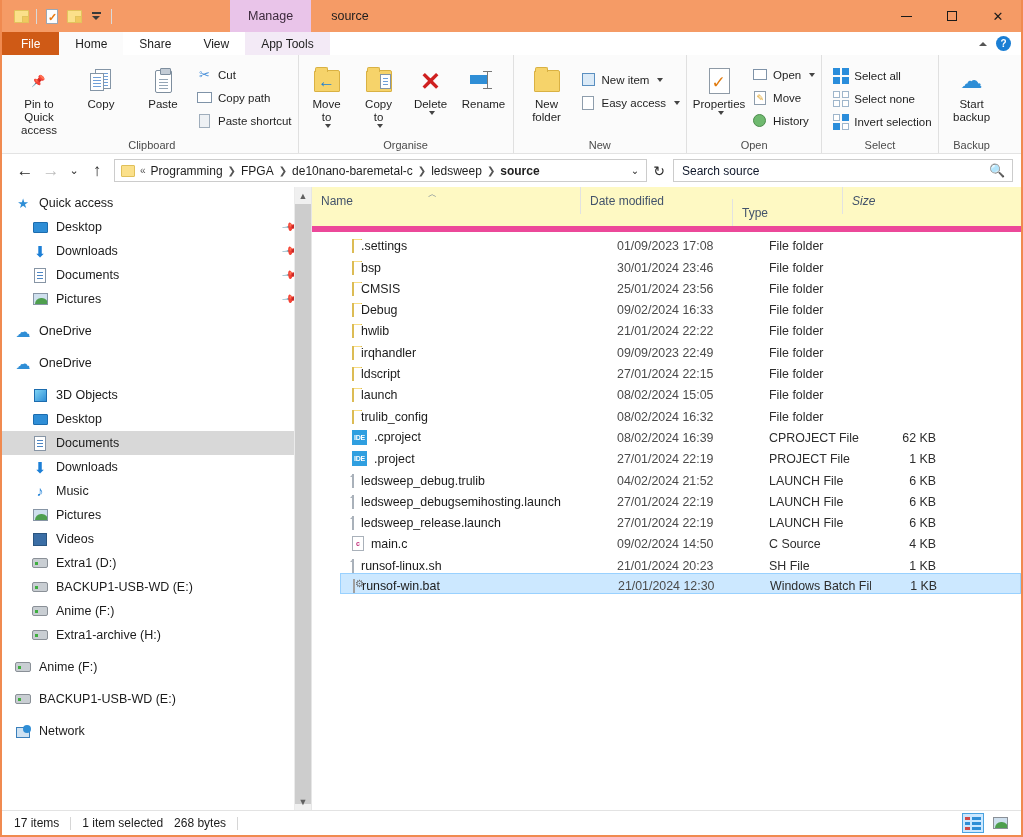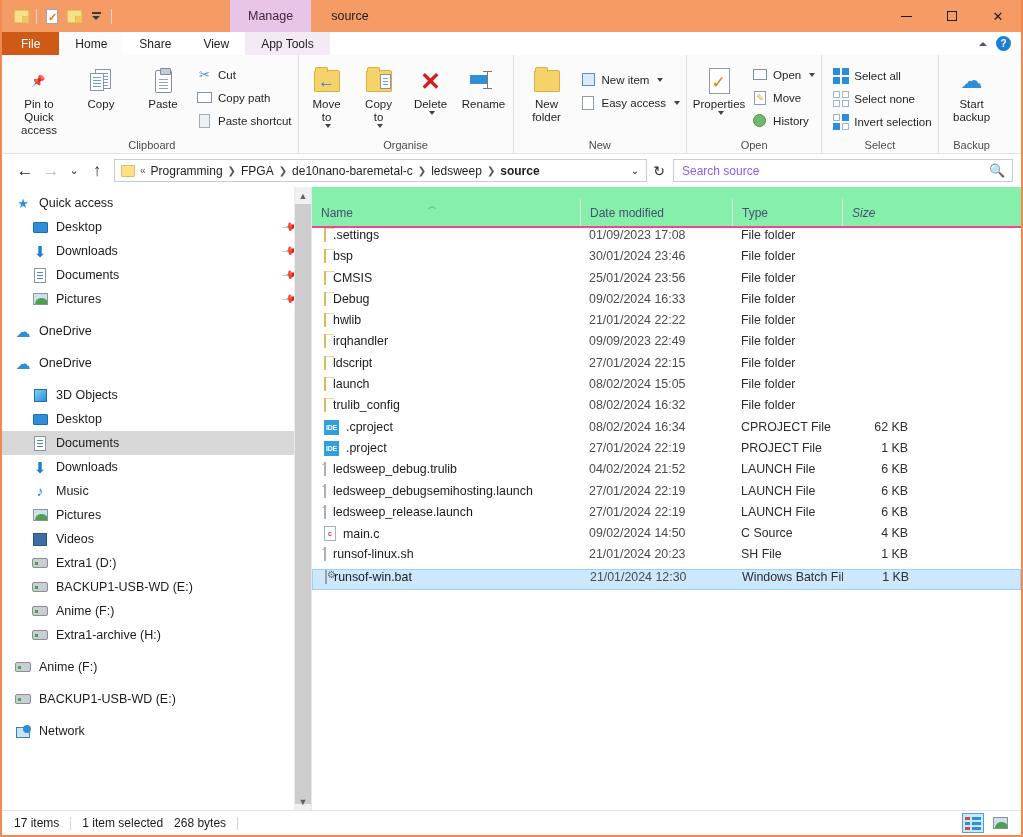--- a/index.html
+++ b/index.html
@@ -202,21 +202,21 @@
     font-size: 10px; color: #2b2b2b;
   }
   .refresh {
     width: 24px; height: 23px; display: flex; align-items: center;
     justify-content: center; font-size: 14px; color: #2b2b2b;
   }
   .search {
     flex: 0 0 340px; height: 23px; border: 1px solid #cccccc; background: #fff;
     display: flex; align-items: center; padding: 0 6px 0 8px; margin-left: 2px;
   }
-  .search .ph { flex: 1; font-size: 12px; color: #8b5cf6; }
+  .search .ph { flex: 1; font-size: 12px; color: #0f172a; }
   .search .mag { font-size: 13px; color: #3b3b3b; }
 
   
   .main { flex: 1 1 auto; display: flex; min-height: 0; background: #fff; }
 
   
   .sidebar {
     flex: 0 0 310px; position: relative; overflow: hidden;
     border-right: 1px solid #e6e6e6; background: #ffffff;
   }
@@ -307,41 +307,41 @@
     font-size: 9px; color: #606060;
   }
   .sb-scroll .thumb {
     position: absolute; left: 0; right: 0; top: 17px; height: 600px;
     background: #cdcdcd;
   }
 
   
   .files { flex: 1 1 auto; display: flex; flex-direction: column; min-width: 0; }
   .colhead {
-    flex: 0 0 27px; display: flex; align-items: flex-end;
-    border-bottom: 2px solid #ec4899; background: #86efac;
+    flex: 0 0 27px; display: flex; align-items: flex-start;
+    border-bottom: 6px solid #ec4899; background: #fef9c3;
     font-size: 12px; color: #43536b; position: relative;
   }
   .colhead .ch {
     height: 27px; display: flex; align-items: center; padding-left: 9px;
     border-left: 1px solid #e2e2e2; position: relative;
   }
   .colhead .ch:first-child { border-left: none; }
   .c-name { width: 268px; }
   .c-date { width: 152px; }
   .c-type { width: 110px; margin-top: 12px; }
   .c-size { width: 78px; font-style: italic; }
   .sort-caret {
     position: absolute; left: 50%; top: 1px; margin-left: -18px;
     font-size: 9px; color: #6b7c93;
   }
   .rows { flex: 1 1 auto; overflow: hidden; }
   .row {
-    height: 21.3px; display: flex; align-items: flex-start;
-    font-size: 12.4px; color: #1b1b1b;
+    height: 21.3px; display: flex; align-items: flex-end;
+    font-size: 12.4px; color: #1b1b1b; margin-left: 28px;
   }
   .row.sel { background: #cce8ff; border: 1px solid #99d1ff; }
   .cell { padding-left: 9px; white-space: nowrap; overflow: hidden; }
   .cell.name { width: 268px; display: flex; align-items: center; gap: 7px; padding-left: 12px; }
   .cell.date { width: 152px; color: #4b4b4b; }
   .cell.type { width: 110px; color: #2d2d2d; }
   .cell.size { width: 78px; color: #2d2d2d; text-align: right; padding-left: 0; padding-right: 12px; }
   .fi-folder {
     width: 15px; height: 13px; background: #f8dd84; border: 1px solid #dcbc55;
     border-radius: 1px; position: relative; flex: 0 0 15px;
@@ -975,21 +975,21 @@
             <span class="cell type">File folder</span>
             <span class="cell size"></span>
           </div>
           <div class="row">
             <span class="cell name">
               <span>
                 <span class="fi-ide">IDE</span>
               </span>
               <span>.cproject</span>
             </span>
-            <span class="cell date">08/02/2024 16:34</span>
+            <span class="cell date">08/02/2024 16:39</span>
             <span class="cell type">CPROJECT File</span>
             <span class="cell size">62 KB</span>
           </div>
           <div class="row">
             <span class="cell name">
               <span>
                 <span class="fi-ide">IDE</span>
               </span>
               <span>.project</span>
             </span>

